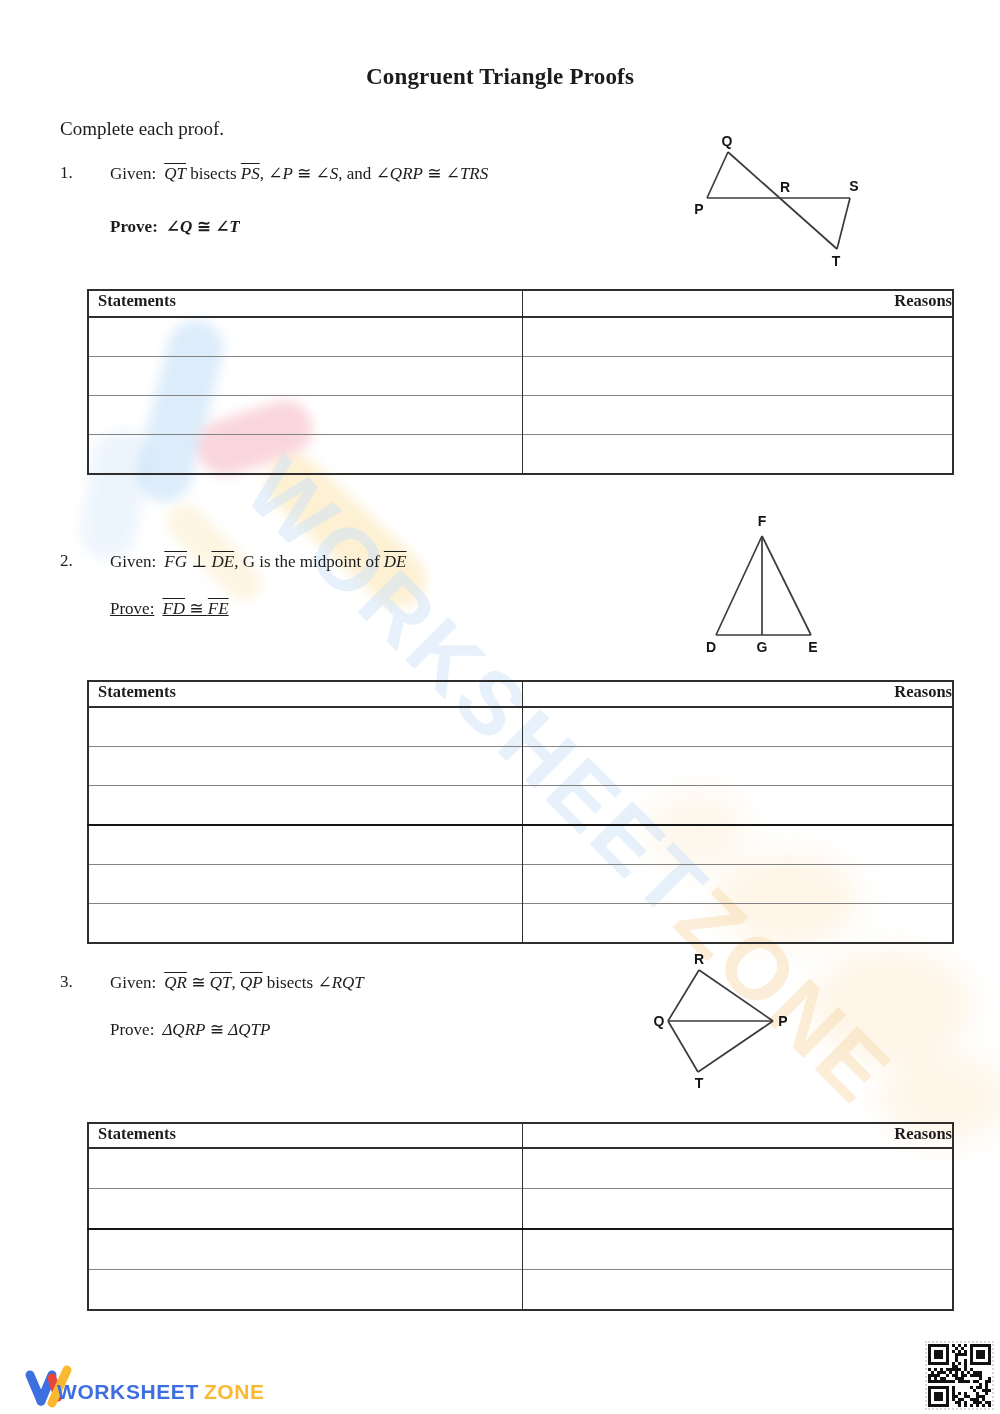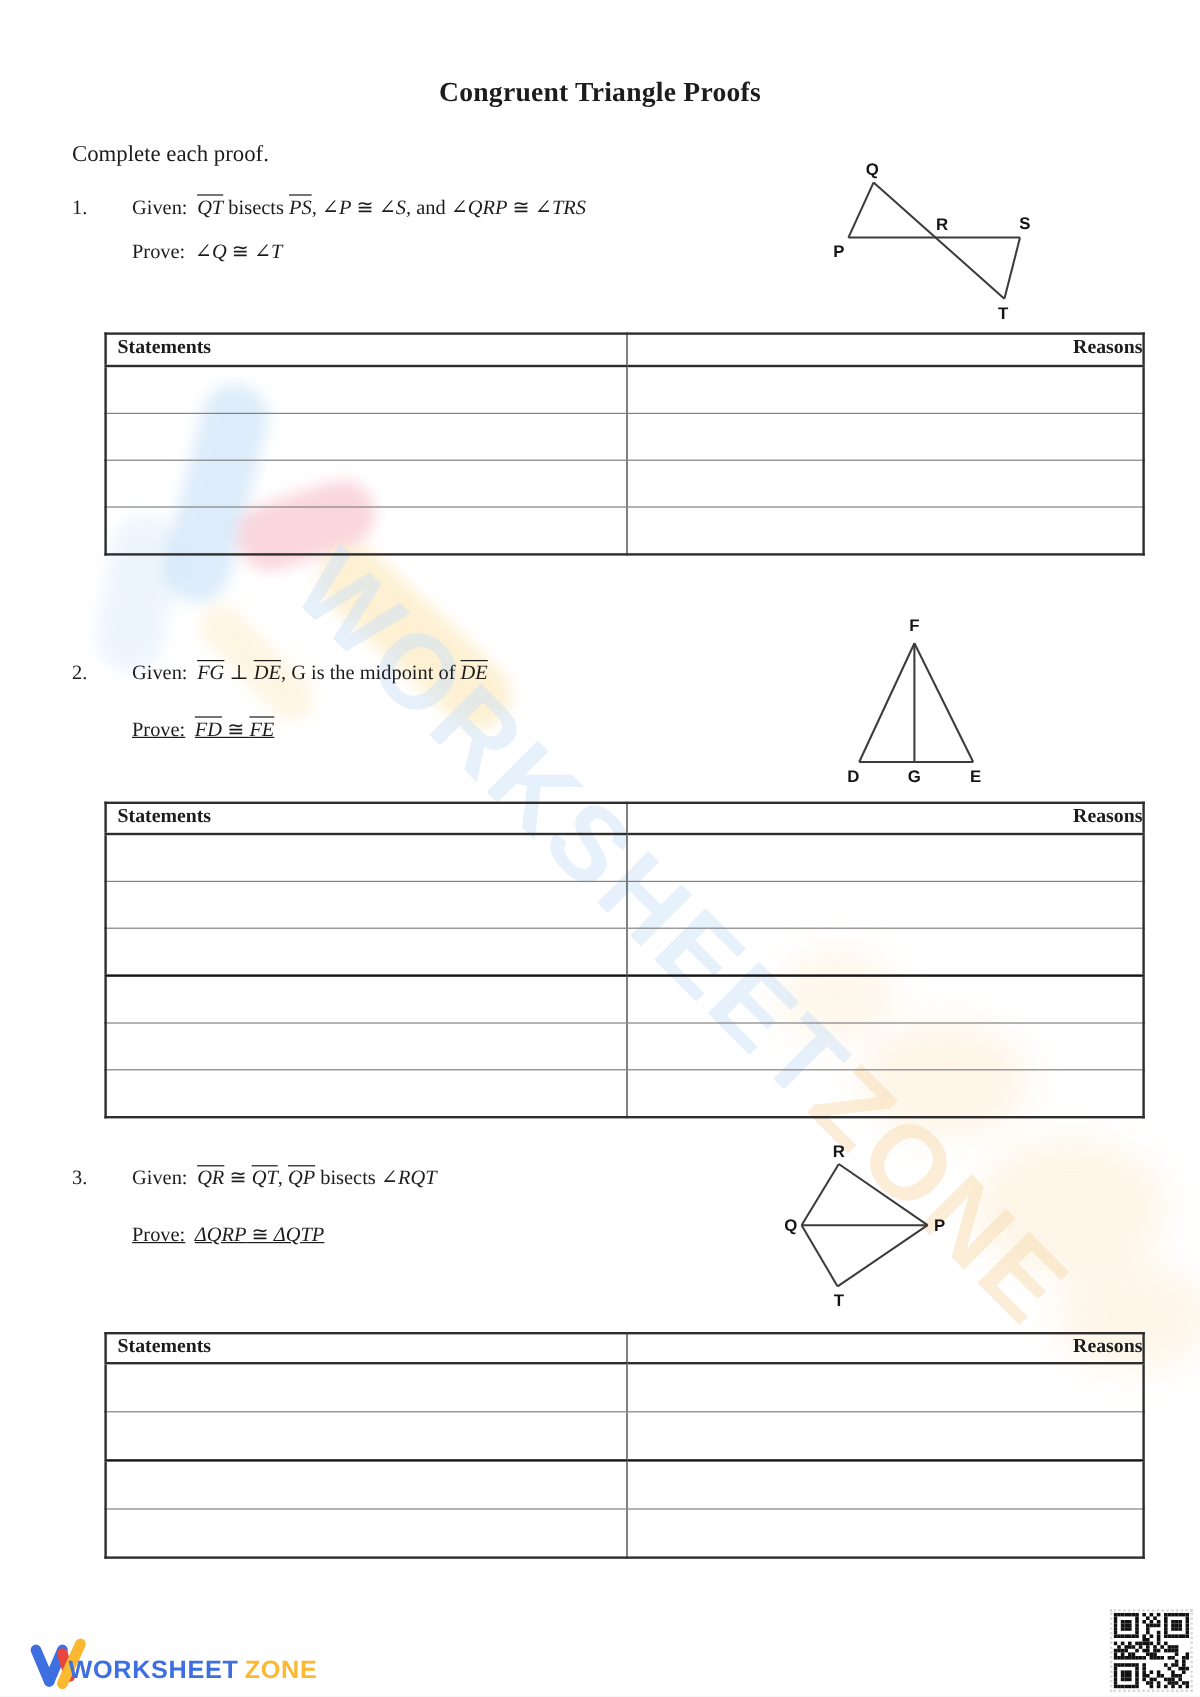--- a/index.html
+++ b/index.html
@@ -38,20 +38,21 @@
   .pnum{position:absolute;left:60px;font-size:17px;}
   .pline{position:absolute;left:90px;font-size:17px;}
   .plabel{padding-right:8px;margin-left:20px;}
   .math .it{font-style:italic;}
   .math .ov{text-decoration:overline;}
   .math span{font-family:"Liberation Serif","DejaVu Serif","DejaVu Sans",serif;}
   
   table.proof{
     position:absolute;left:87px;width:865px;border-collapse:collapse;table-layout:fixed;
     background:transparent;
+    margin-top:12px;
   }
   table.proof th, table.proof td{border:0;padding:0 0 0 9px;vertical-align:top;}
   table.proof{border:2px solid #2e2e2e;}
   table.proof th{
     font-family:"Liberation Serif", serif;font-size:16.5px;font-weight:bold;text-align:left;
     border-bottom:2px solid #2e2e2e;
   }
   table.proof td{border-top:1.2px solid #828282;}
   table.proof th.c2, table.proof td.c2{border-left:1.6px solid #2e2e2e;text-align:right;}
   table.proof tr.thick td{border-top:2.6px solid #151515;}
@@ -103,21 +104,21 @@
 
   <div class="content">
 
     <div class="title">Congruent Triangle Proofs</div>
     <div class="instruction">Complete each proof.</div>
 
     <div class="pnum" style="top:163px;">1.</div>
     <div class="pline" style="top:163px;">
       <span class="plabel">Given:</span><span class="math"><span class="ov it">QT</span><span> bisects </span><span class="ov it">PS</span><span>, </span><span class="it">∠P</span><span> ≅ </span><span class="it">∠S</span><span>, and </span><span class="it">∠QRP</span><span> ≅ </span><span class="it">∠TRS</span></span>
     </div>
-    <div class="pline" style="top:200px;">
+    <div class="pline" style="top:216px;font-weight:bold;">
       <span class="plabel">Prove:</span><span class="math"><span class="it">∠Q</span><span> ≅ </span><span class="it">∠T</span></span>
     </div>
 
     <svg class="diagram" style="left:690px;top:128px;" width="180" height="148" viewBox="0 0 180 148">
       <line x1="17" y1="70" x2="160" y2="70"></line>
       <line x1="17" y1="70" x2="38" y2="24"></line>
       <line x1="38" y1="24" x2="147" y2="121"></line>
       <line x1="160" y1="70" x2="147" y2="121"></line>
       <text x="37" y="18" text-anchor="middle">Q</text>
       <text x="9" y="86" text-anchor="middle">P</text>
@@ -212,21 +213,21 @@
             <td></td>
             <td class="c2"></td>
           </tr>
         </tbody>
     </table>
 
     <div class="pnum" style="top:972px;">3.</div>
     <div class="pline" style="top:972px;">
       <span class="plabel">Given:</span><span class="math"><span class="ov it">QR</span><span> ≅ </span><span class="ov it">QT</span><span>, </span><span class="ov it">QP</span><span> bisects </span><span class="it">∠RQT</span></span>
     </div>
-    <div class="pline" style="top:1019px;text-decoration:underline;">
+    <div class="pline" style="top:1019px;">
       <span class="plabel">Prove:</span><span class="math"><span class="it">ΔQRP</span><span> ≅ </span><span class="it">ΔQTP</span></span>
     </div>
 
     <svg class="diagram" style="left:645px;top:948px;" width="160" height="148" viewBox="0 0 160 148">
       <line x1="23" y1="73" x2="54" y2="22"></line>
       <line x1="54" y1="22" x2="128" y2="73"></line>
       <line x1="23" y1="73" x2="128" y2="73"></line>
       <line x1="23" y1="73" x2="53" y2="124"></line>
       <line x1="53" y1="124" x2="128" y2="73"></line>
       <text x="54" y="16" text-anchor="middle">R</text>

